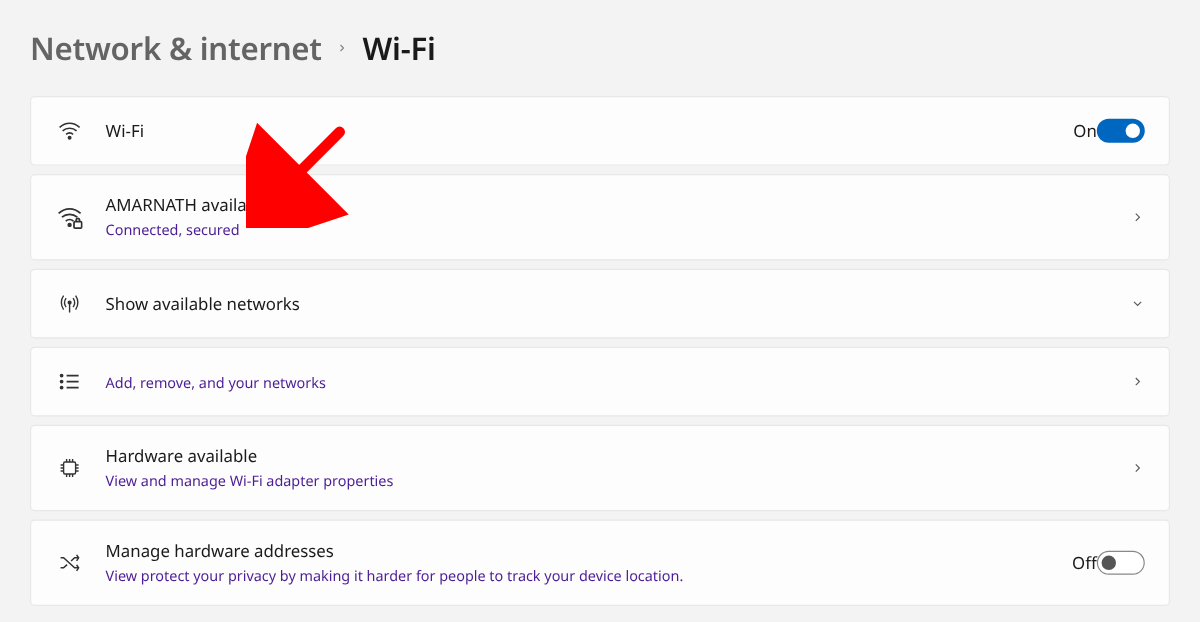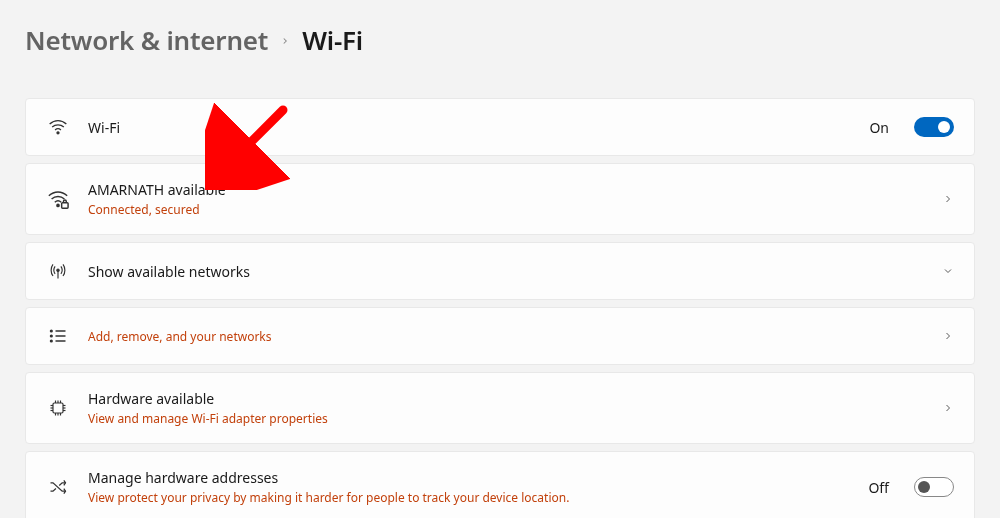--- a/index.html
+++ b/index.html
@@ -9,21 +9,21 @@
       color: #1a1a1a;
       width: 1000px;
       height: 518px;
       padding: 22px 25px;
       overflow: hidden;
     }
     .breadcrumb {
       display: flex;
       align-items: center;
       gap: 12px;
-      margin-bottom: 40px;
+      margin-bottom: 22px;
       padding-left: 0;
     }
     .breadcrumb-parent {
       font-size: 26px;
       font-weight: 600;
       color: #646464;
       letter-spacing: -0.2px;
     }
     .breadcrumb-sep {
       color: #888;
@@ -61,27 +61,27 @@
       flex-direction: column;
       gap: 2px;
     }
     .card-title {
       font-size: 14px;
       color: #1a1a1a;
       font-weight: 400;
     }
     .card-sub {
       font-size: 12px;
-      color: #c2410c;
+      color: #4c1d95;
       font-weight: 400;
     }
     .card-end {
       display: flex;
       align-items: center;
-      gap: 25px;
+      gap: 0;
       flex-shrink: 0;
     }
     .toggle-label {
       font-size: 14px;
       color: #1a1a1a;
     }
     .toggle {
       width: 40px;
       height: 20px;
       border-radius: 10px;

